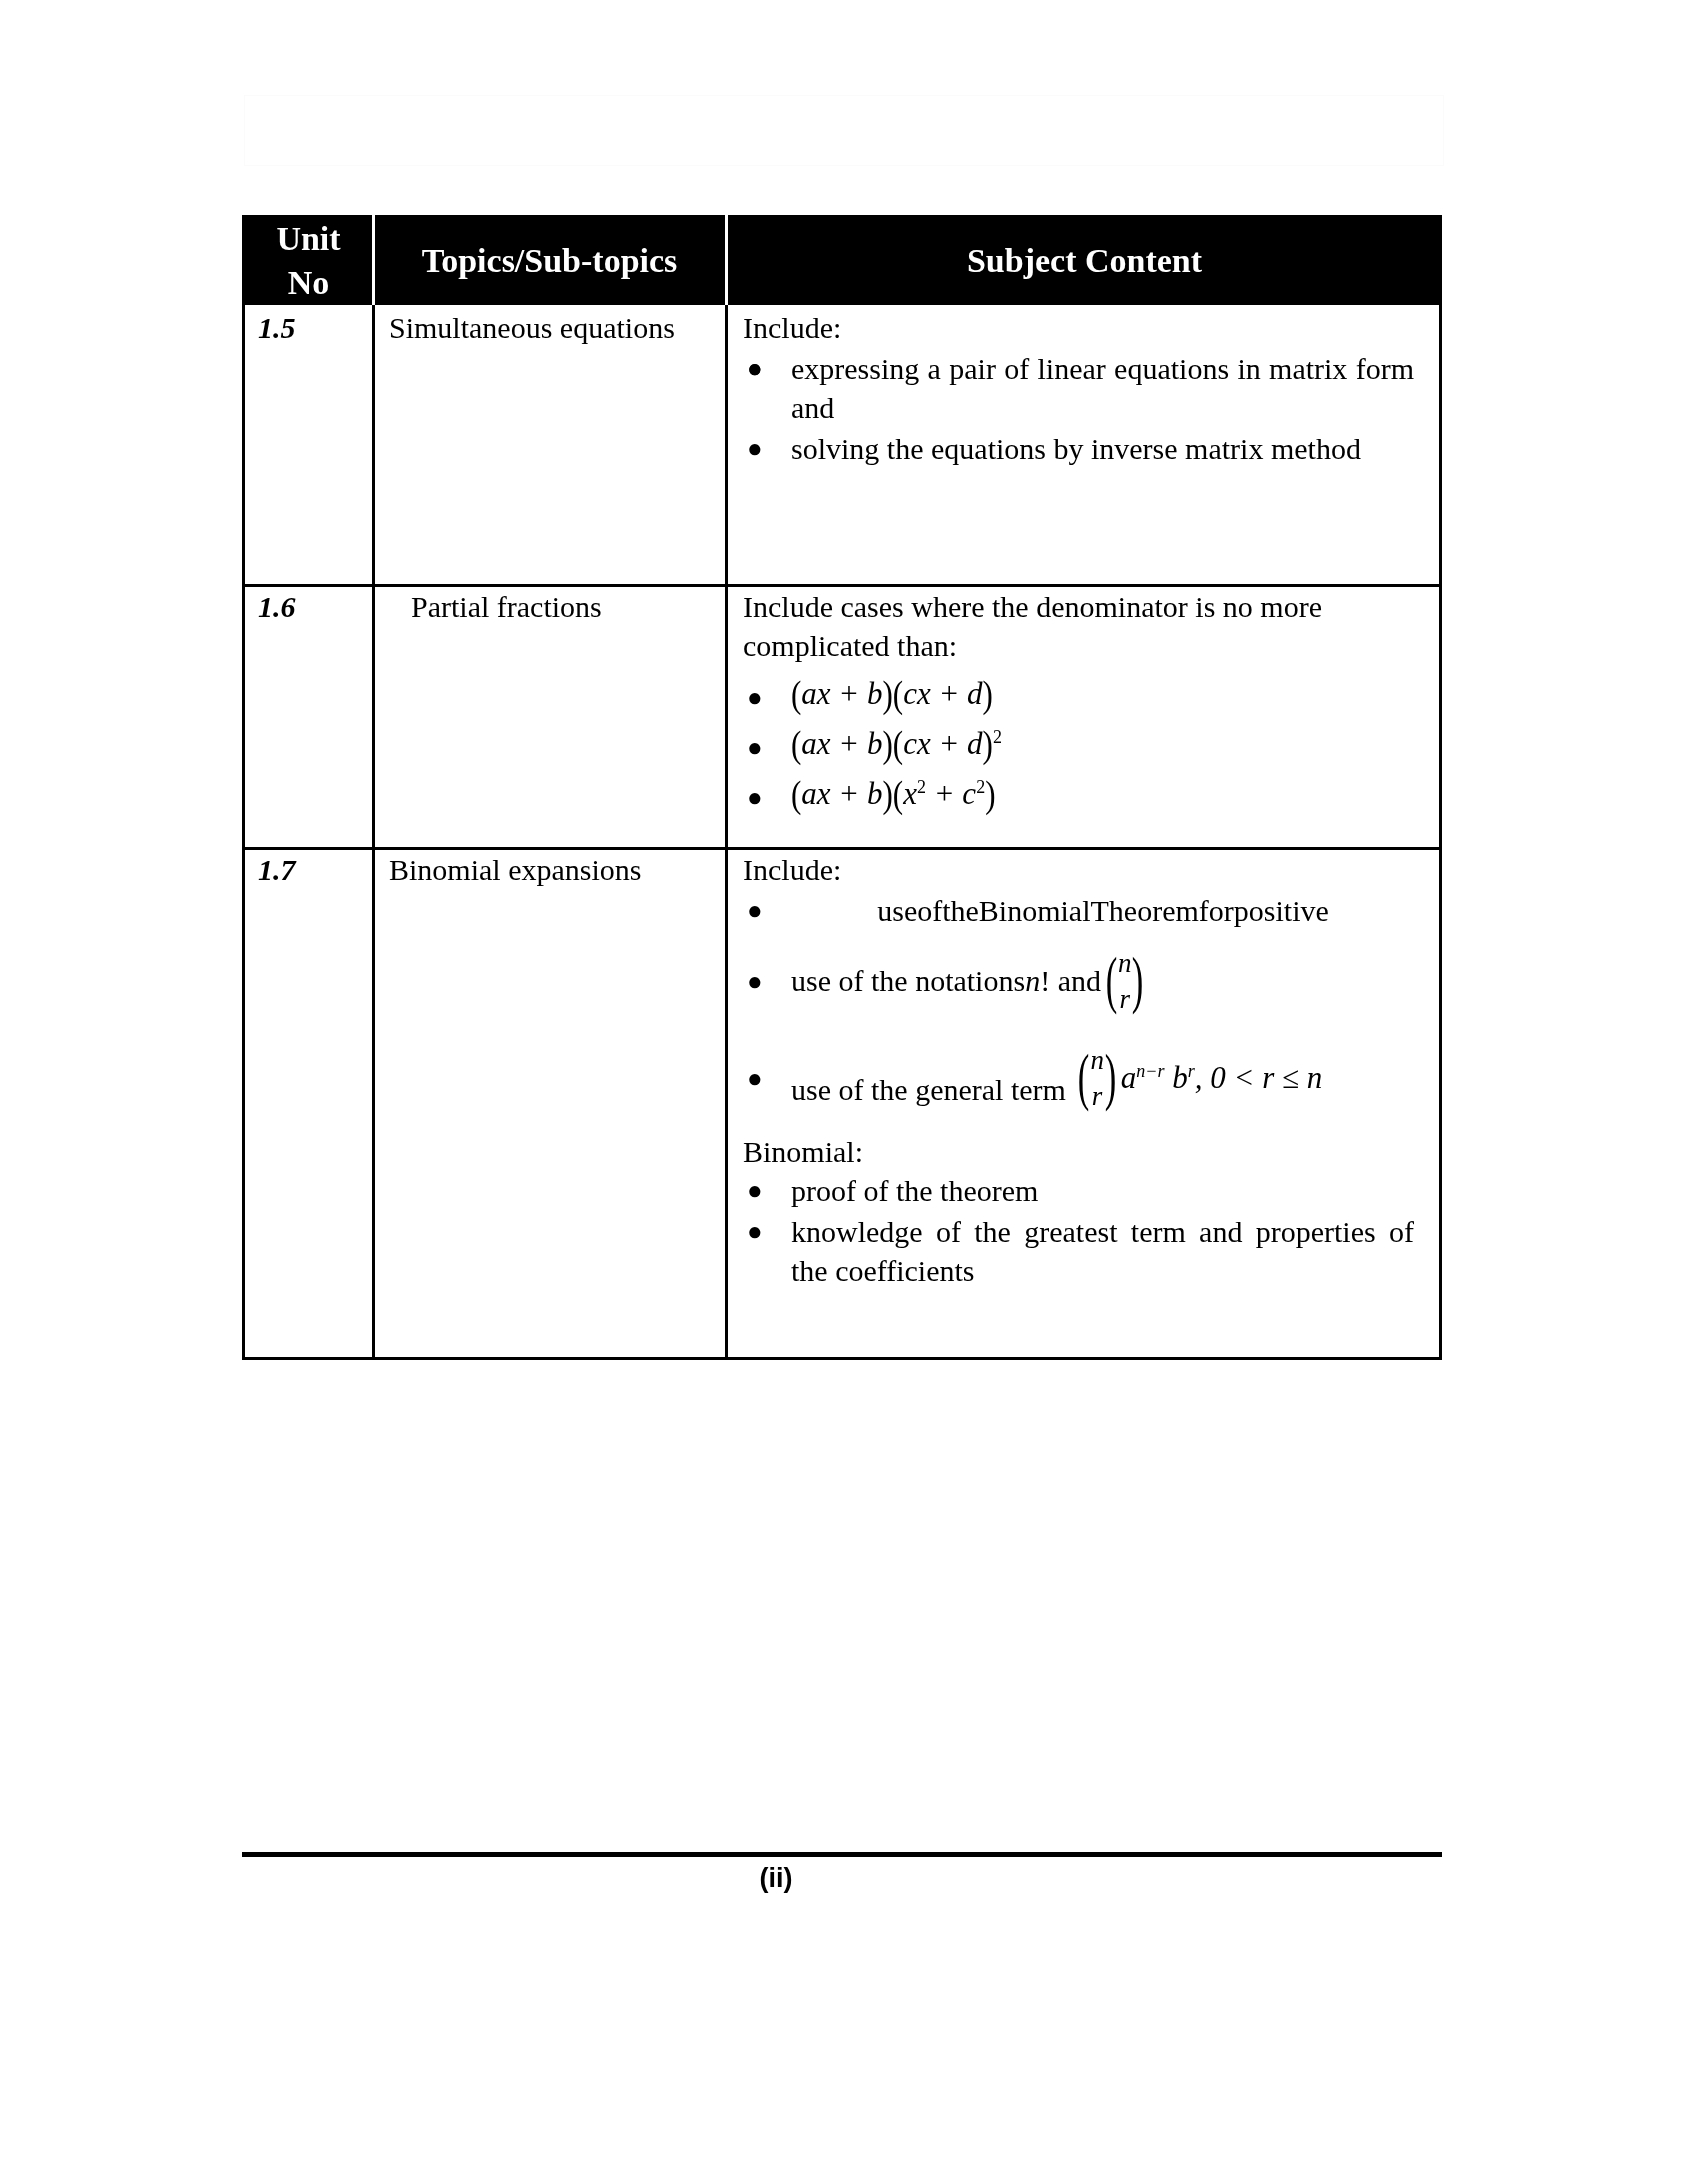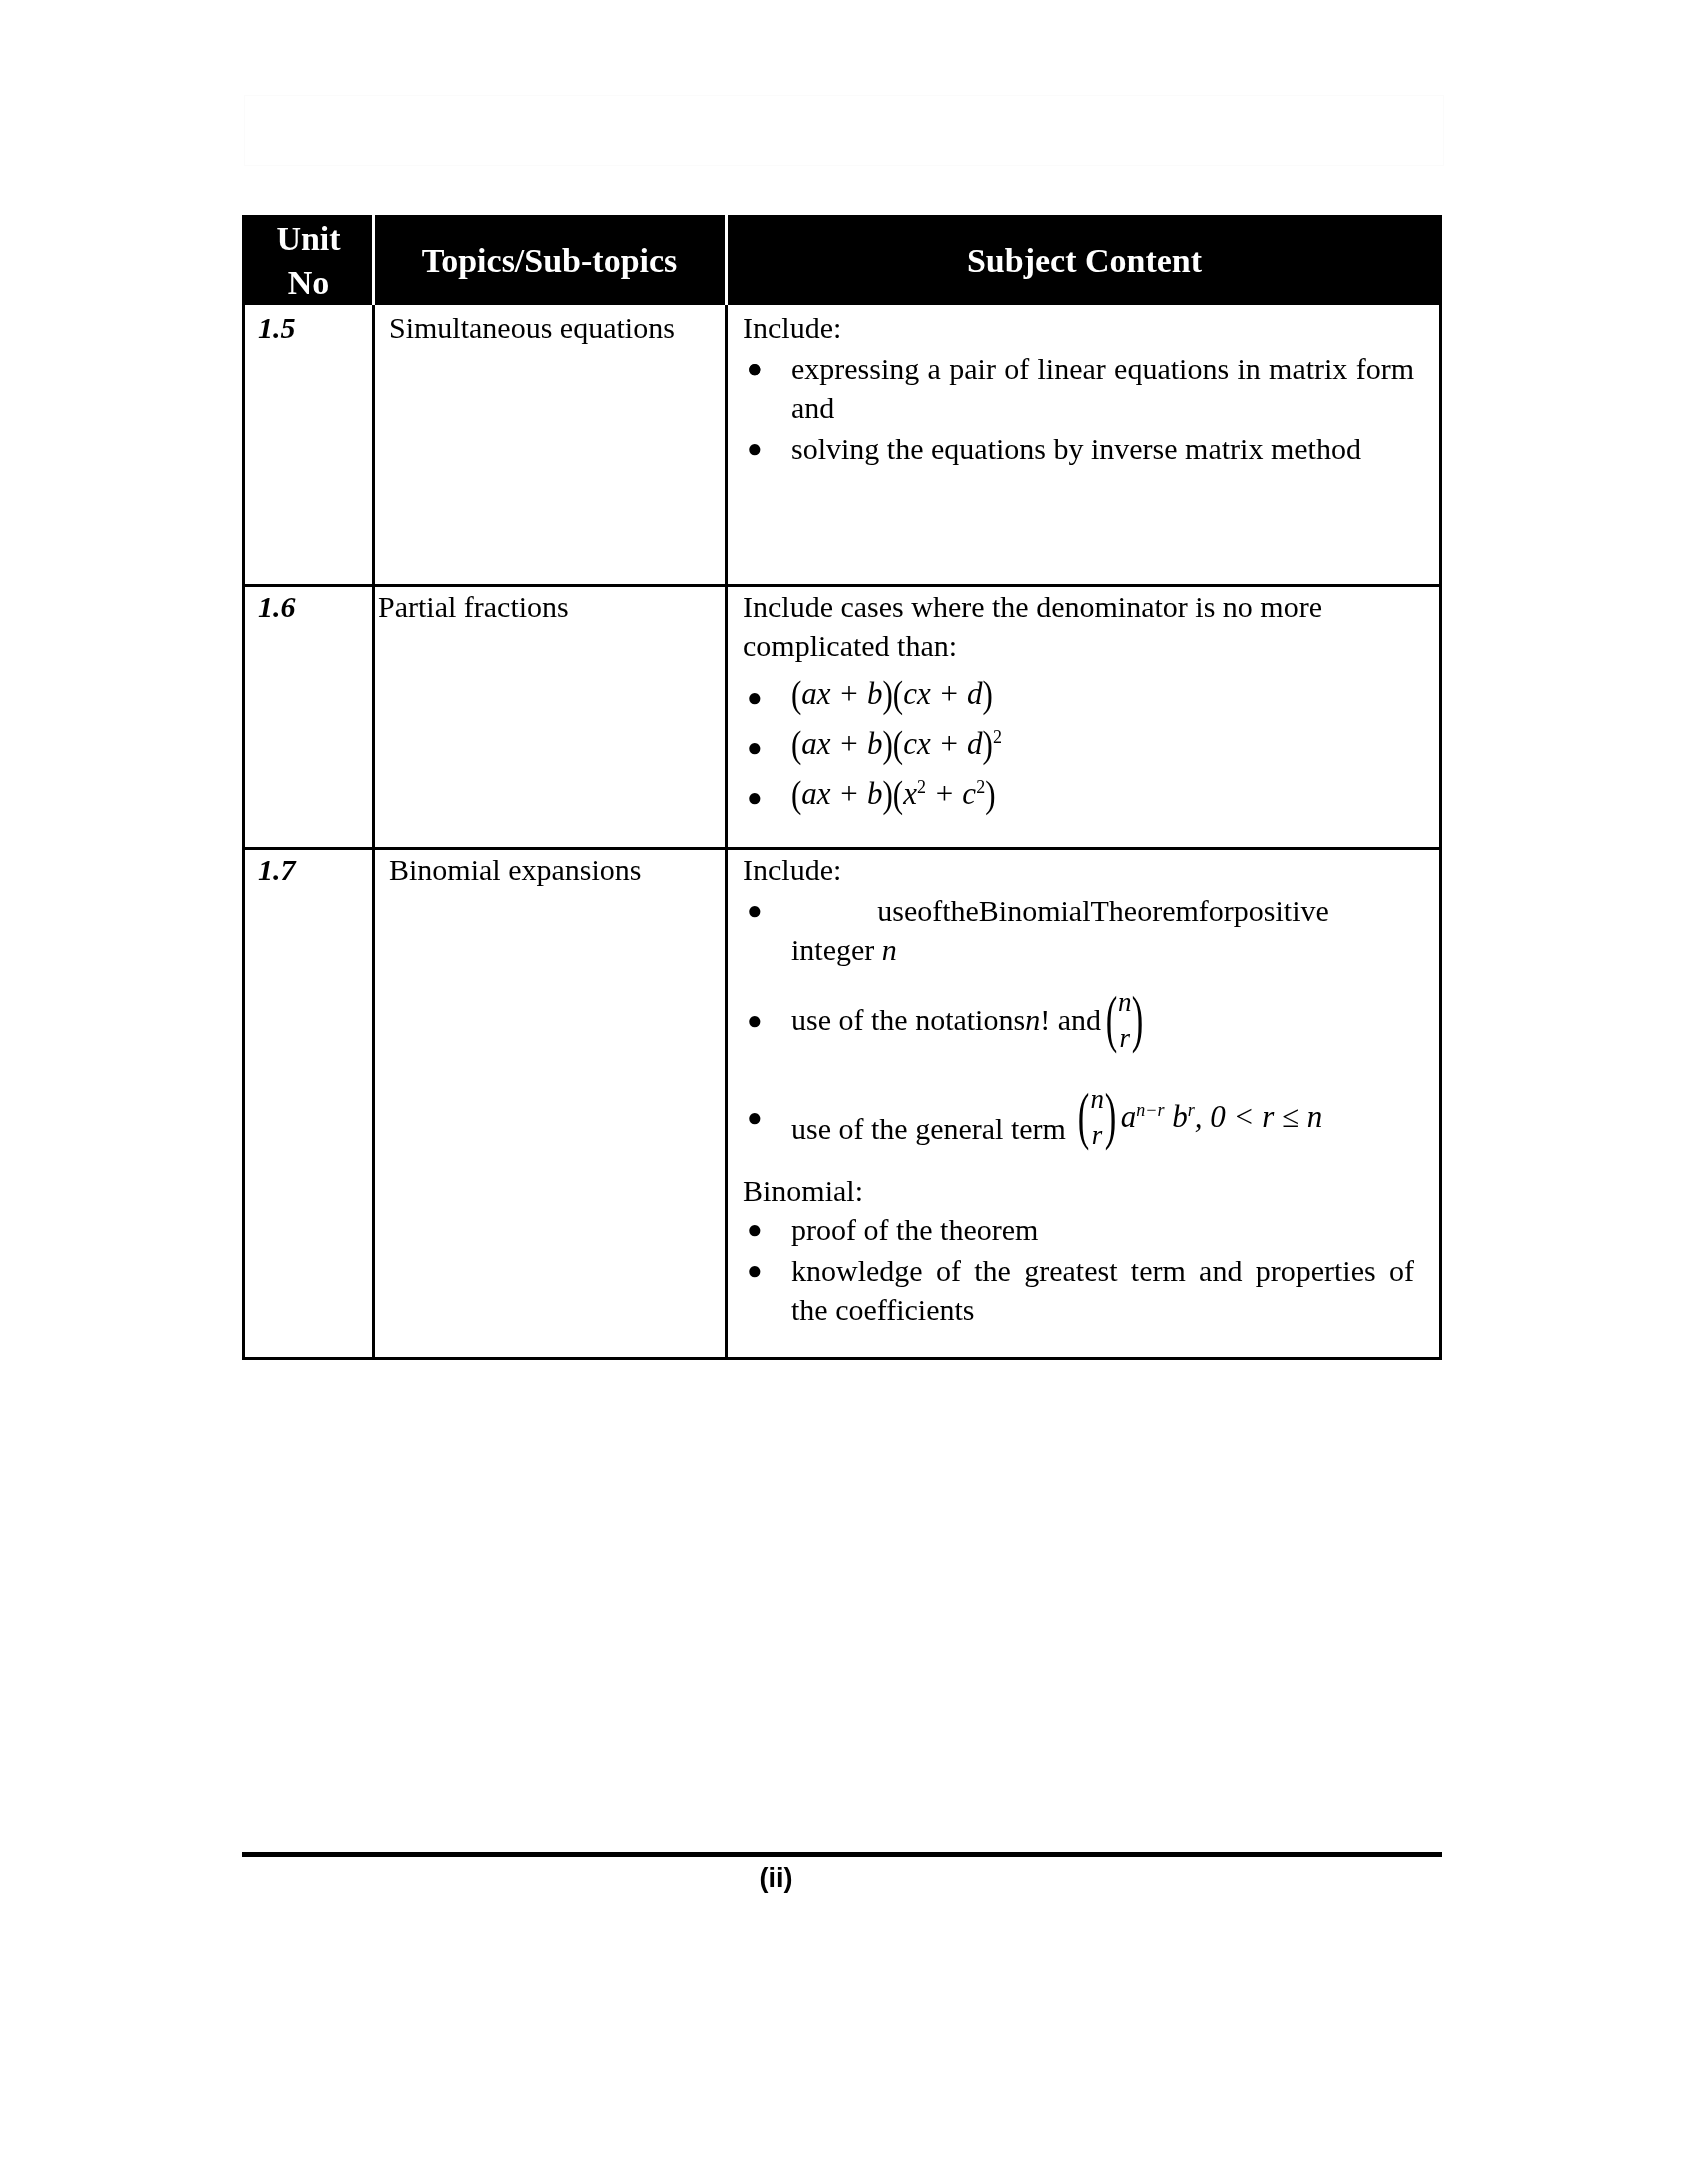--- a/index.html
+++ b/index.html
@@ -56,21 +56,21 @@
 <div class="abs unit-no" style="left:258px; top:308px;">1.5</div>
 <div class="abs cell-text" style="left:389px; top:308px;">Simultaneous equations</div>
 <div class="abs content" style="left:743px; top:308px;">
   <p>Include:</p>
   <div class="bl" style="margin-top:2px;"><span class="bullet">●</span></div>
   <div class="bl" style="margin-top:2px;"><span class="bullet">●</span><span>expressing a pair of linear equations in matrix form and</span></div>
   <div class="bl" style="margin-top:2px;"><span class="bullet">●</span><span>solving the equations by inverse matrix method</span></div>
 </div>
 
 <div class="abs unit-no" style="left:258px; top:587px;">1.6</div>
-<div class="abs cell-text" style="left:378px; top:587px;">Partial fractions</div>
+<div class="abs cell-text" style="left:411px; top:587px;">Partial fractions</div>
 <div class="abs content" style="left:743px; top:587px;">
   <p style="width:634px; white-space:normal;">Include cases where the denominator is no more complicated than:</p>
   <div class="bl" style="margin-top:6px; line-height:46px;">
     <span class="bullet" style="top:4px;">●</span>
     <span class="math"><span class="paren">(</span><span>ax + b</span><span class="paren">)(</span><span>cx + d</span><span class="paren">)</span></span>
   </div>
   <div class="bl" style="margin-top:4px; line-height:46px;">
     <span class="bullet" style="top:4px;">●</span>
     <span class="math"><span class="paren">(</span><span>ax + b</span><span class="paren">)(</span><span>cx + d</span><span class="paren">)</span><sup class="up">2</sup></span>
   </div>
@@ -88,21 +88,20 @@
     <span class="bullet">●</span>
     <div style="display:flex; justify-content:center; width:624px;">
       <span>use</span>
         <span>of</span>
         <span>the</span>
         <span>Binomial</span>
         <span>Theorem</span>
         <span>for</span>
         <span>positive</span>
     </div>
-    <div><span>integer </span><i>n</i></div>
   </div>
   <div class="bl" style="margin-top:4px; height:93px; display:flex; align-items:center;">
     <span class="bullet" style="top:28px;">●</span>
     <span>use of the notations </span>
       <i>n</i>
       <span style="white-space:pre;">! and</span>
     <span class="binom">
         <span class="bp">(</span>
         <span class="stack">
           <span>n</span>

